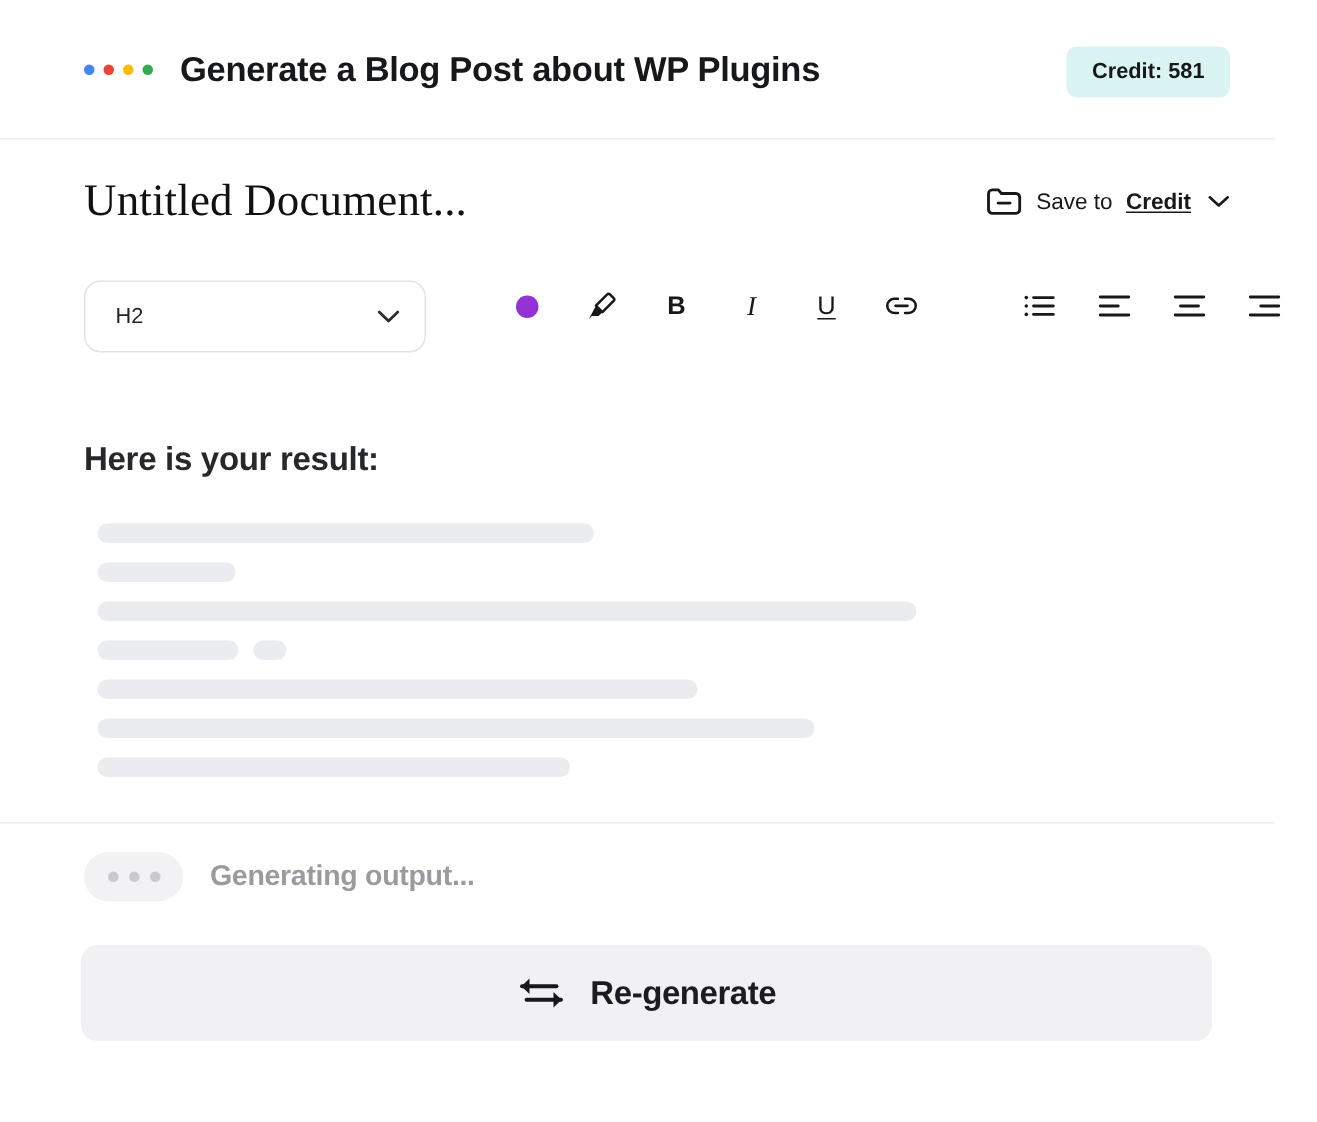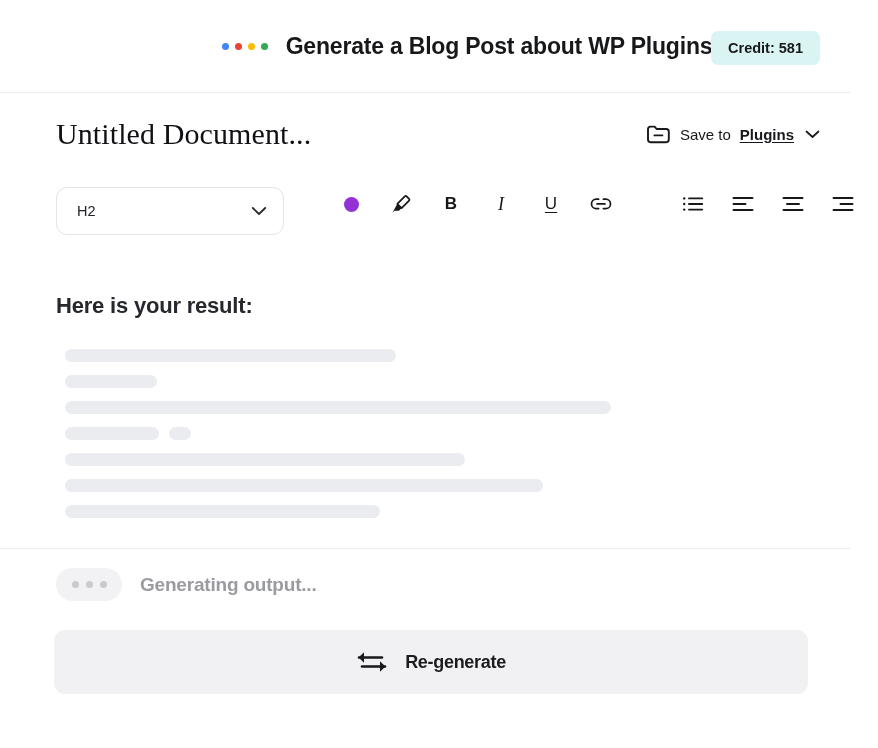--- a/index.html
+++ b/index.html
@@ -20,21 +20,20 @@
     overflow: hidden;
   }
 
   
   .topbar {
     position: relative;
     height: 92px;
     display: flex;
     align-items: center;
     padding: 0 0 0 56px;
-    justify-content: center;
   }
 
   .brand-dots {
     display: flex;
     align-items: center;
     gap: 6px;
     margin-right: 18px;
     flex: 0 0 auto;
   }
   .brand-dots .dot {
@@ -259,21 +258,21 @@
     background: #f1f1f3;
     border: none;
     border-radius: 11px;
     display: flex;
     align-items: center;
     justify-content: center;
     gap: 17px;
     cursor: pointer;
   }
   .regen-label {
-    font-size: 18px;
+    font-size: 22px;
     font-weight: bold;
     color: #1b1c1f;
     letter-spacing: -0.3px;
   }
 </style>
 </head>
 <body>
 
 <div class="app">
 
@@ -293,21 +292,21 @@
     <div class="doc-title">Untitled Document...</div>
 
     <div class="save-to">
       <span style="display:flex;align-items:center;">
         <svg width="25" height="22" viewBox="0 0 25 22" fill="none">
           <path d="M2 6.2C2 4.7 3.1 3.6 4.6 3.6H8.6L10.6 6.0H20.2C21.7 6.0 22.8 7.1 22.8 8.6V16.6C22.8 18.1 21.7 19.2 20.2 19.2H4.6C3.1 19.2 2 18.1 2 16.6V6.2Z" stroke="#16181b" stroke-width="1.9" stroke-linejoin="round"></path>
           <path d="M8.4 12.4H16.4" stroke="#16181b" stroke-width="1.9" stroke-linecap="round"></path>
         </svg>
       </span>
       <span class="save-label">Save to</span>
-      <span class="save-target">Plugins</span>
+      <span class="save-target">Credit</span>
       <span class="chevron-wrap">
         <svg width="15" height="9" viewBox="0 0 15 9" fill="none">
           <path d="M1.5 1.5L7.5 7L13.5 1.5" stroke="#16181b" stroke-width="1.7" stroke-linecap="round" stroke-linejoin="round"></path>
         </svg>
       </span>
     </div>
   </div>
 
   <div class="toolbar">
 

